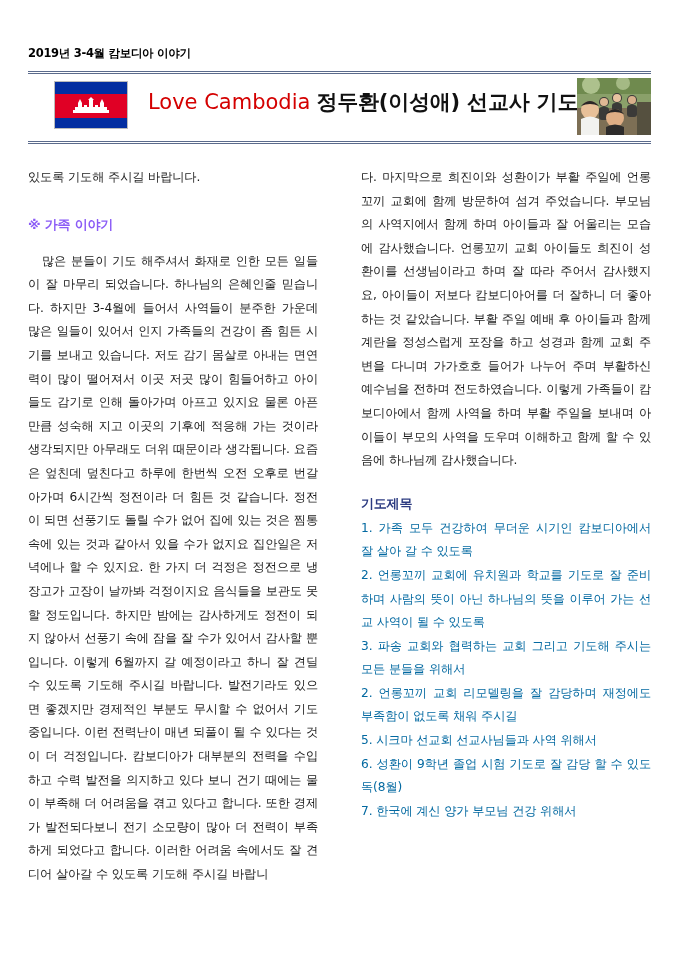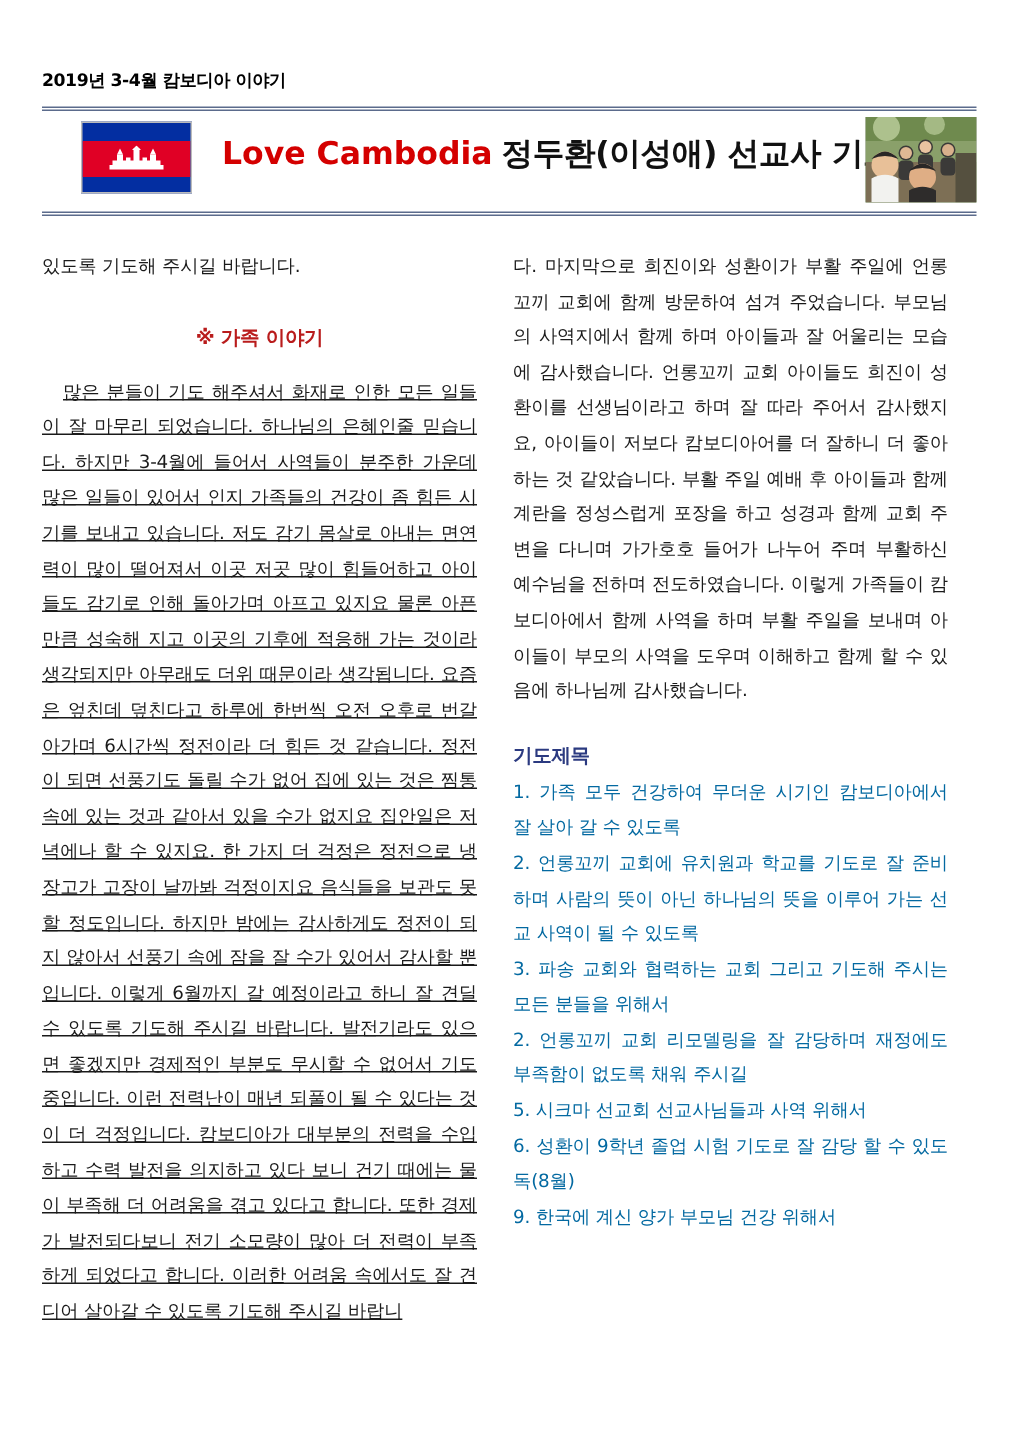--- a/index.html
+++ b/index.html
@@ -86,21 +86,21 @@
     width: 430px;
     text-align: center;
     white-space: nowrap;
     font-size: 21px;
     font-weight: bold;
     letter-spacing: -0.2px;
   }
   .title-en {
     color: #d40000;
     font-family: "DejaVu Sans", "Liberation Sans", sans-serif;
-    font-weight: bold;
+    font-weight: normal;
     letter-spacing: 0px;
   }
   .title-ko {
     color: #111;
     margin-left: 6px;
   }
   .photo {
     position: absolute;
     right: 0px;
     top: 2px;
@@ -129,41 +129,40 @@
     width: 623px;
     height: 790px;
   }
   .col {
     position: absolute;
     top: 0;
     width: 290px;
     height: 790px;
   }
   .col-left  { left: 0px; }
-  .col-right { left: 314px; }
+  .col-right { left: 333px; }
 
   p.body-text {
     margin: 16px 0 0 0;
     font-size: 12.2px;
     line-height: 23.6px;
     text-align: justify;
     text-justify: inter-character;
     letter-spacing: -0.1px;
     word-break: break-all;
     color: #1a1a1a;
   }
-  p.indent { text-indent: 14px; text-decoration: underline; }
+  p.indent { text-indent: 14px; }
 
   .section-heading {
     font-size: 13px;
     font-weight: bold;
-    color: #b91c1c;
+    color: #8b5cf6;
     margin: 26px 0 6px 0;
     letter-spacing: -0.2px;
-    text-align: center;
   }
 
   .prayer-heading {
     font-size: 13px;
     font-weight: bold;
     color: #2b3a80;
     margin: 22px 0 4px 0;
     letter-spacing: -0.2px;
   }
   ol.prayer-list {
@@ -276,19 +275,19 @@
 
       <div class="prayer-heading">기도제목</div>
 
       <ol class="prayer-list">
         <li>1. 가족 모두 건강하여 무더운 시기인 캄보디아에서 잘 살아 갈 수 있도록</li>
         <li>2. 언롱꼬끼 교회에 유치원과 학교를 기도로 잘 준비하며 사람의 뜻이 아닌 하나님의 뜻을 이루어 가는 선교 사역이 될 수 있도록</li>
         <li>3. 파송 교회와 협력하는 교회 그리고 기도해 주시는 모든 분들을 위해서</li>
         <li>2. 언롱꼬끼 교회 리모델링을 잘 감당하며 재정에도 부족함이 없도록 채워 주시길</li>
         <li>5. 시크마 선교회 선교사님들과 사역 위해서</li>
         <li>6. 성환이 9학년 졸업 시험 기도로 잘 감당 할 수 있도독(8월)</li>
-        <li>9. 한국에 계신 양가 부모님 건강 위해서</li>
+        <li>7. 한국에 계신 양가 부모님 건강 위해서</li>
       </ol>
 
     </div>
 
   </div>
 </div>
 
 </body></html>

